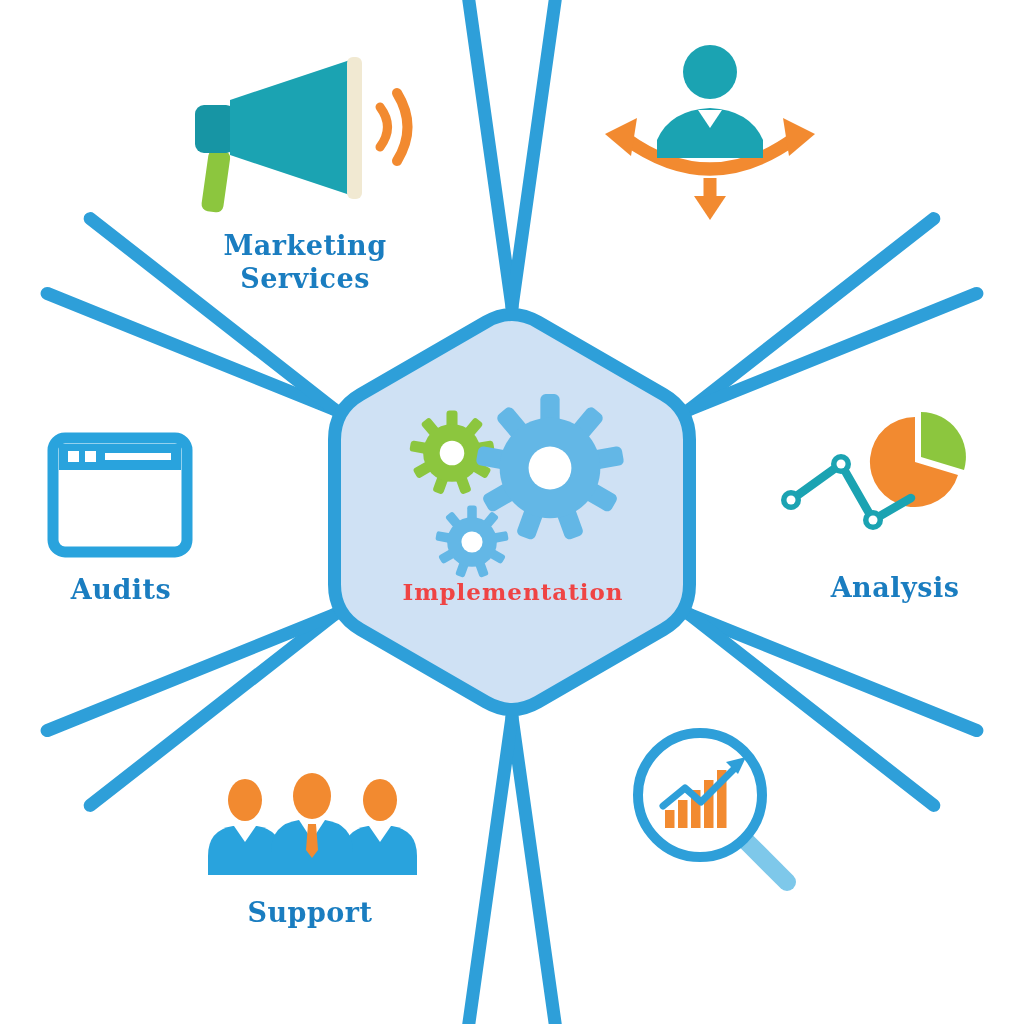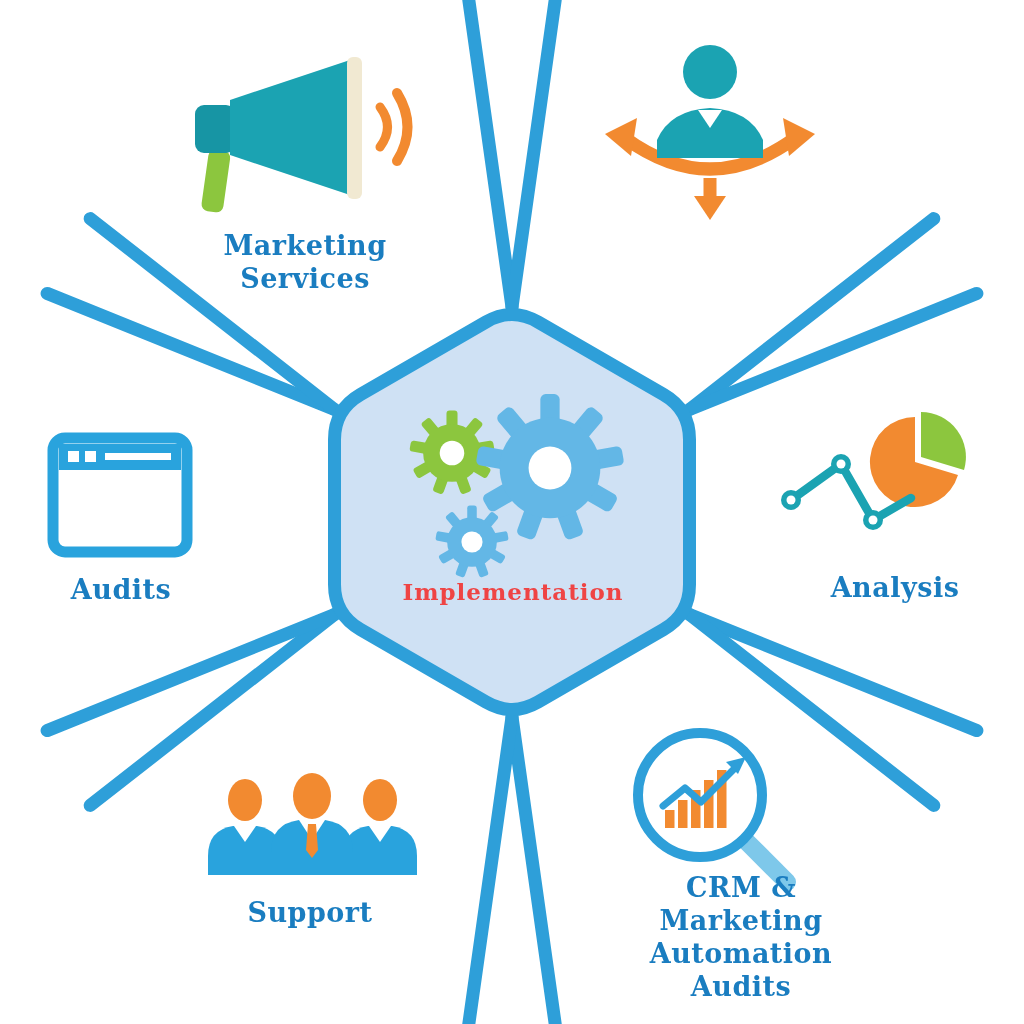--- a/index.html
+++ b/index.html
@@ -153,20 +153,17 @@
     <g fill="#ffffff">
       <rect x="23" y="21" width="11" height="11"></rect>
       <rect x="40" y="21" width="11" height="11"></rect>
       <rect x="60" y="23" width="66" height="7"></rect>
     </g>
   </svg>
 
   <div class="label" style="left:305px;top:263px">Marketing
 Services</div>
   <div class="label" style="left:895px;top:588px">Analysis</div>
-  <div class="label" style="left:741px;top:938px">CRM &amp; Marketing
-Automation
-Audits</div>
   <div class="label" style="left:310px;top:913px">Support</div>
   <div class="label" style="left:121px;top:590px">Audits</div>
   <div class="label center" style="left:513px;top:592px">Implementation</div>
 
 </div>
 
 </body></html>

